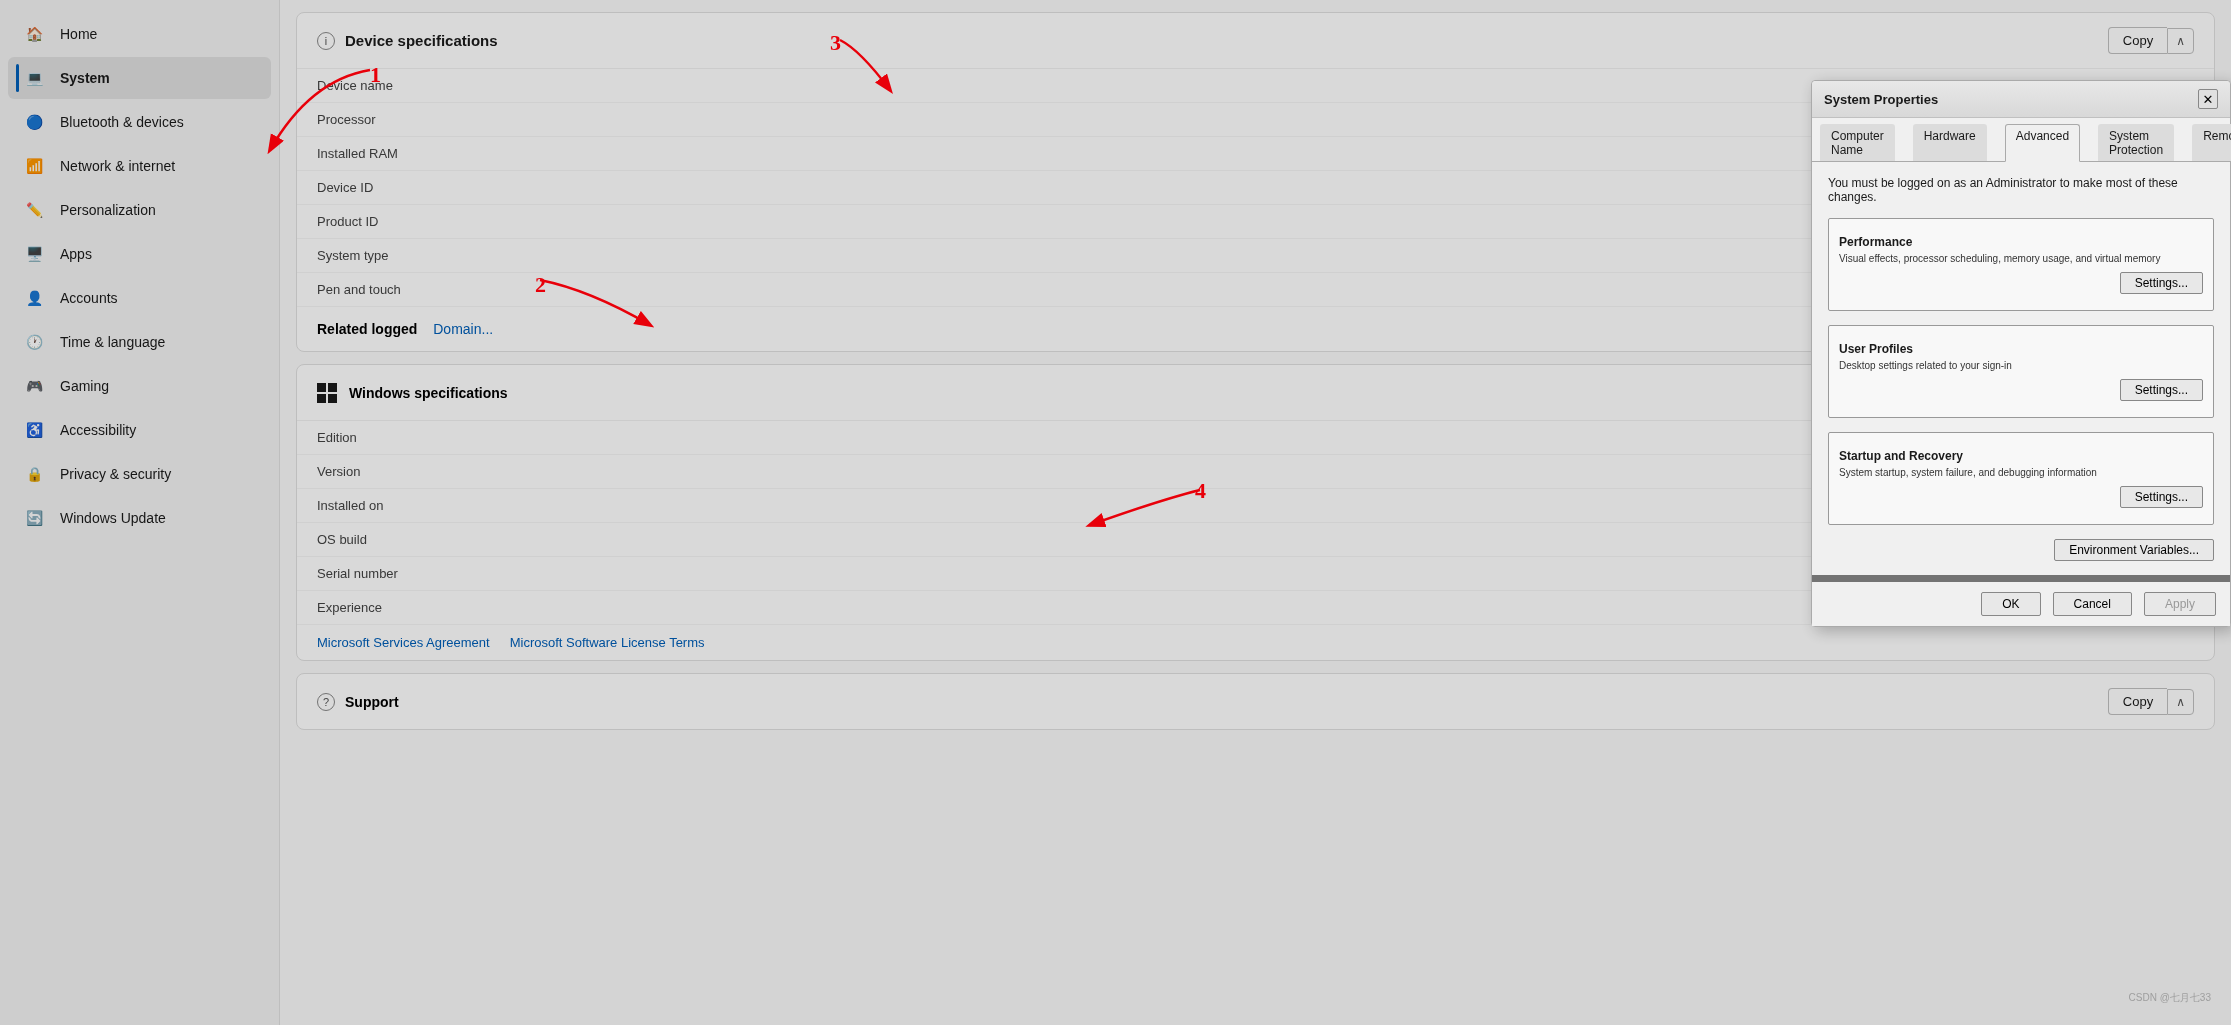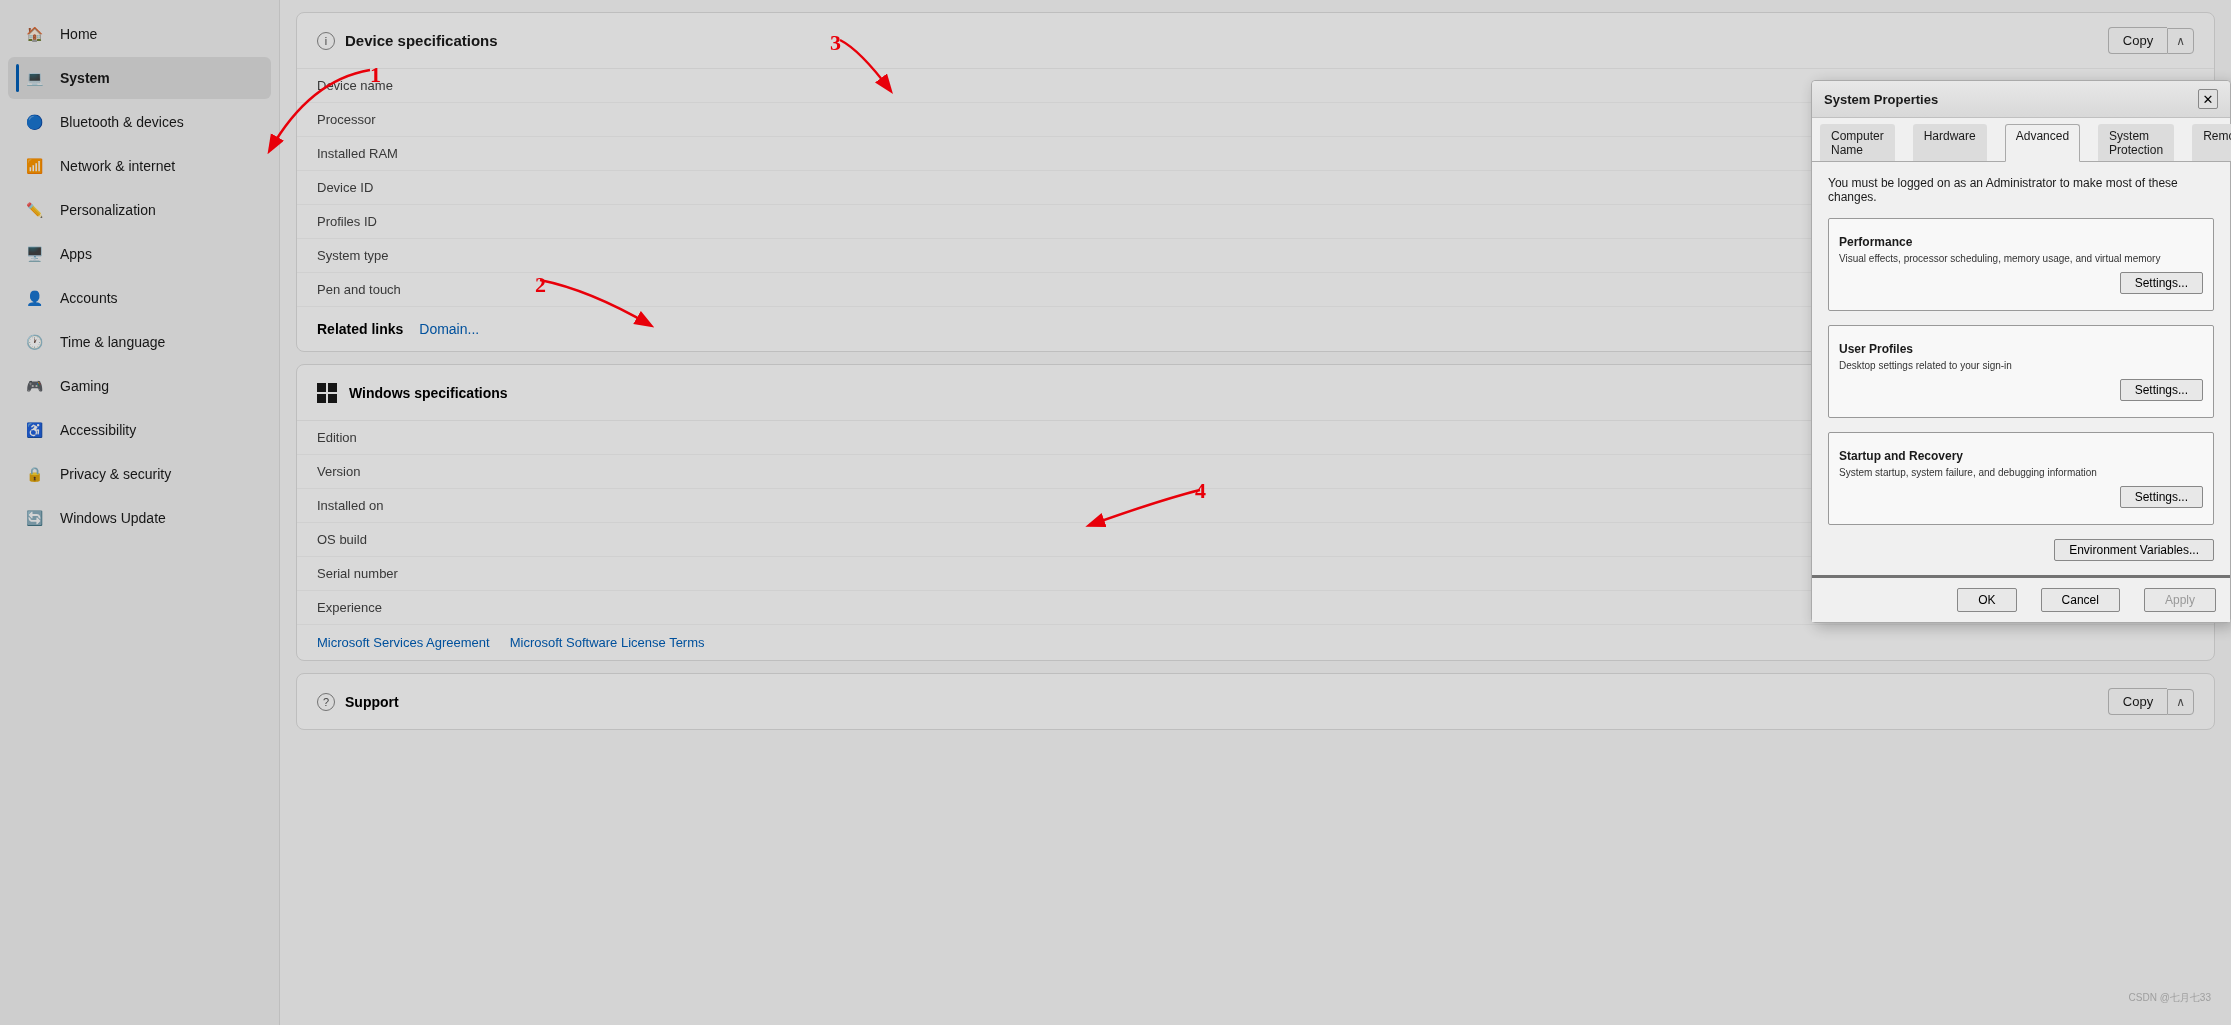--- a/index.html
+++ b/index.html
@@ -318,23 +318,23 @@
       padding: 3px 14px;
       border: 1px solid #888;
       background: #e8e8e8;
       cursor: pointer;
       font-size: 12px;
       border-radius: 2px;
     }
     .modal-footer {
       display: flex;
       justify-content: flex-end;
-      gap: 24px;
+      gap: 12px;
       padding: 10px 14px;
-      border-top: 3px solid #737373;
+      border-top: 7px solid #737373;
       background: #f0f0f0;
     }
     .modal-btn {
       padding: 4px 20px;
       border: 1px solid #888;
       background: #e8e8e8;
       cursor: pointer;
       font-size: 12px;
       border-radius: 2px;
     }
@@ -450,33 +450,33 @@
     </div>
     <div class="spec-row">
       <span class="spec-label">Installed RAM</span>
       <span class="spec-value"></span>
     </div>
     <div class="spec-row">
       <span class="spec-label">Device ID</span>
       <span class="spec-value"></span>
     </div>
     <div class="spec-row">
-      <span class="spec-label">Profiles ID</span>
+      <span class="spec-label">Product ID</span>
       <span class="spec-value"></span>
     </div>
     <div class="spec-row">
       <span class="spec-label">System type</span>
       <span class="spec-value"></span>
     </div>
     <div class="spec-row">
       <span class="spec-label">Pen and touch</span>
       <span class="spec-value"></span>
     </div>
     <div class="related-links">
-      <span class="related-links-title">Related links</span>
+      <span class="related-links-title">Related logged</span>
       <span class="related-links-link">Domain...</span>
     </div>
   </section>
 
   <section class="section">
     <div class="section-header">
       <div class="windows-section-header" style="padding:0;border:none;flex:1;">
         <div class="win-logo">
           <span></span>
             <span></span>

